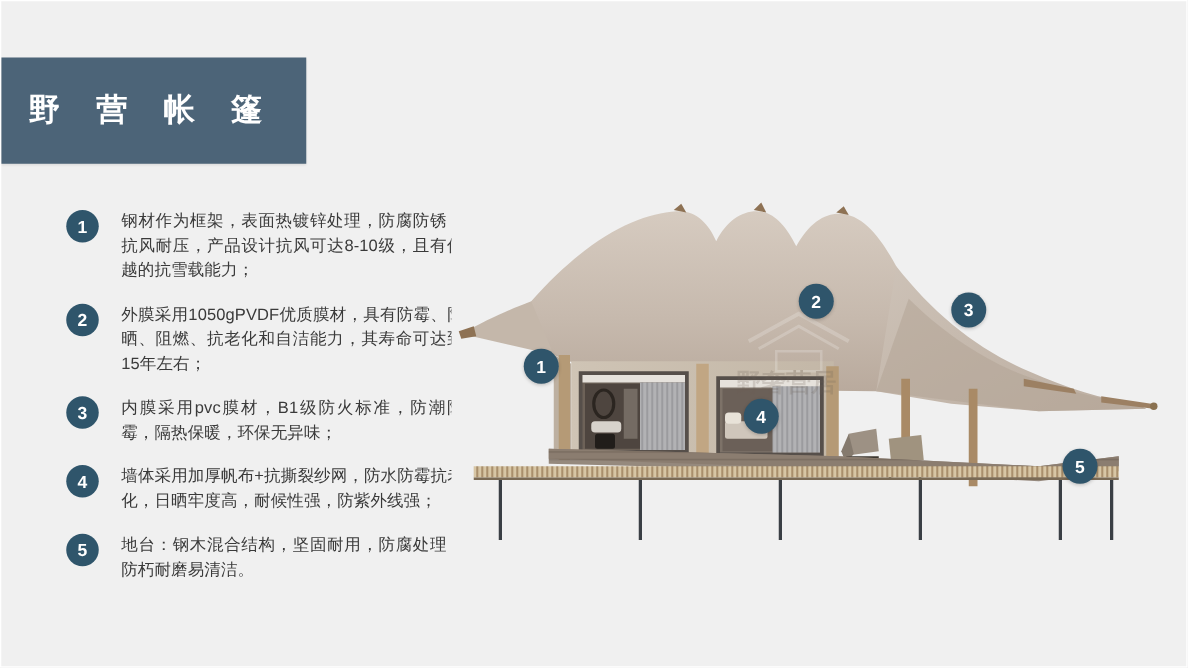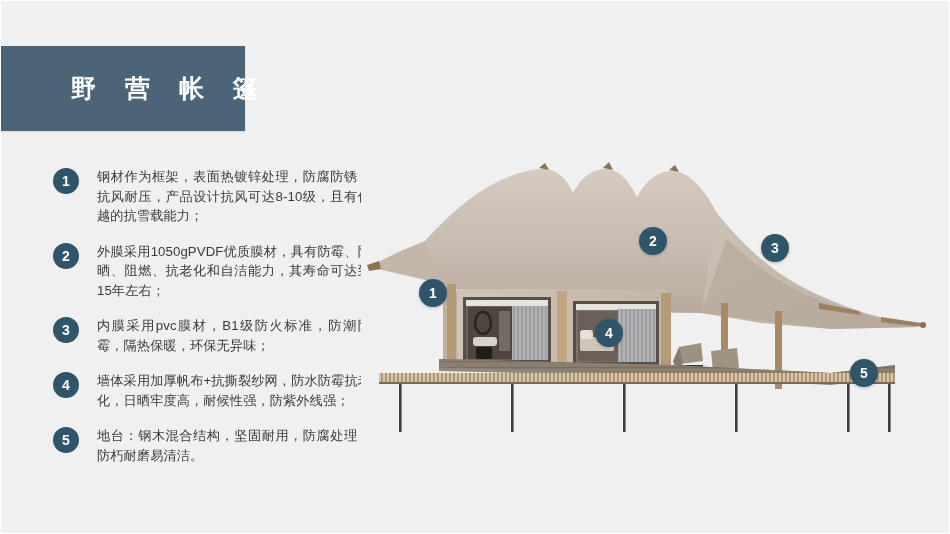--- a/index.html
+++ b/index.html
@@ -29,21 +29,20 @@
     padding-left:22px;
     box-shadow:0 1px 2px rgba(0,0,0,.10);
   }
   .title-text{
     color:#ffffff;
     font-size:25px;
     font-weight:bold;
     letter-spacing:11px;
     line-height:1;
     white-space:nowrap;
-    margin-left:48px;
   }
 
   
   .feature-list{
     position:absolute;
     left:52px;top:166px;
     width:318px;
   }
   .feature-item{
     display:flex;
@@ -268,20 +267,30 @@
 
       <rect x="38" y="233" width="2.6" height="48" fill="#3a3f45"></rect>
       <rect x="150" y="233" width="2.6" height="48" fill="#3a3f45"></rect>
       <rect x="262" y="233" width="2.6" height="48" fill="#3a3f45"></rect>
       <rect x="374" y="233" width="2.6" height="48" fill="#3a3f45"></rect>
       <rect x="486" y="233" width="2.6" height="48" fill="#3a3f45"></rect>
       <rect x="527" y="233" width="2.6" height="48" fill="#3a3f45"></rect>
     </svg>
   </div>
 
+  <div class="watermark">
+    <svg viewBox="0 0 190 80" xmlns="http://www.w3.org/2000/svg">
+      <path d="M18,34 L58,12 L98,34" fill="none" stroke="#ffffff" stroke-width="3"></path>
+      <path d="M26,40 L58,22 L90,40" fill="none" stroke="#ffffff" stroke-width="2.4"></path>
+      <rect x="40" y="42" width="36" height="16" fill="none" stroke="#ffffff" stroke-width="2"></rect>
+      <g fill="#6b5f55" font-family="'Liberation Sans',sans-serif" font-size="20" font-weight="bold">
+        <text x="8" y="74">野奢营居</text>
+      </g>
+    </svg>
+  </div>
 
   <div class="photo-badge pb1">1</div>
   <div class="photo-badge pb2">2</div>
   <div class="photo-badge pb3">3</div>
   <div class="photo-badge pb4">4</div>
   <div class="photo-badge pb5">5</div>
 
 </div>
 
 </body></html>

